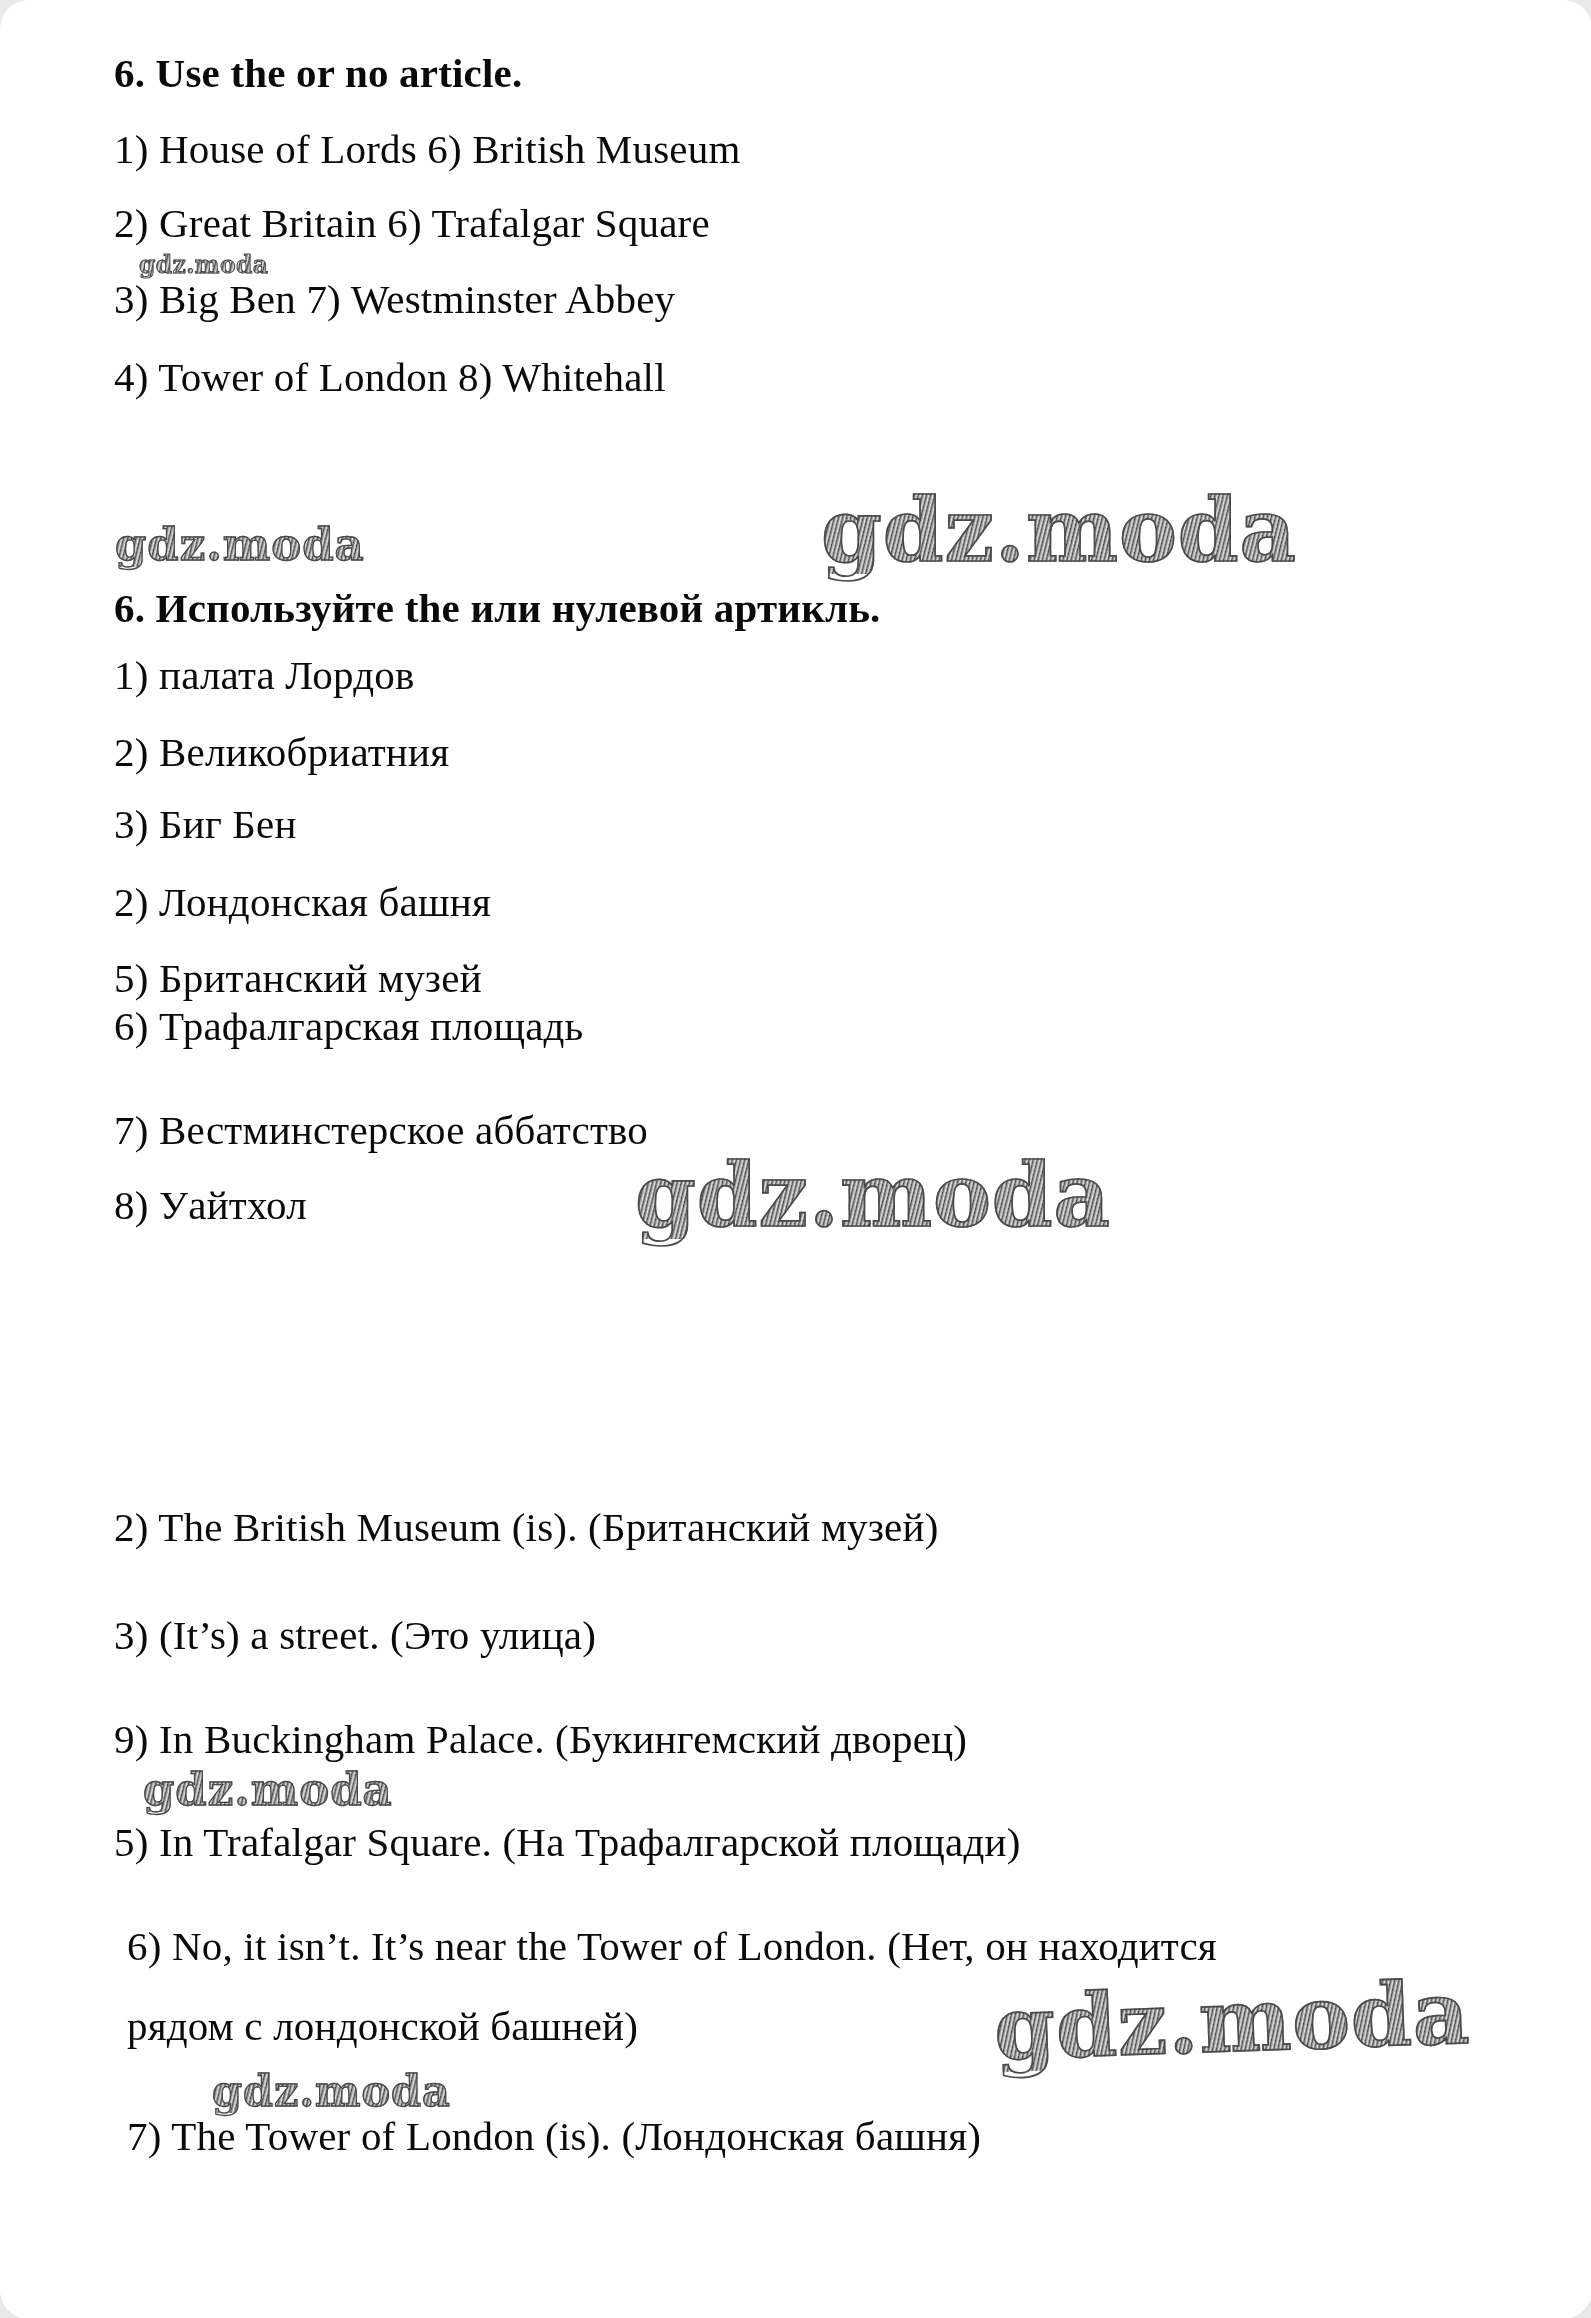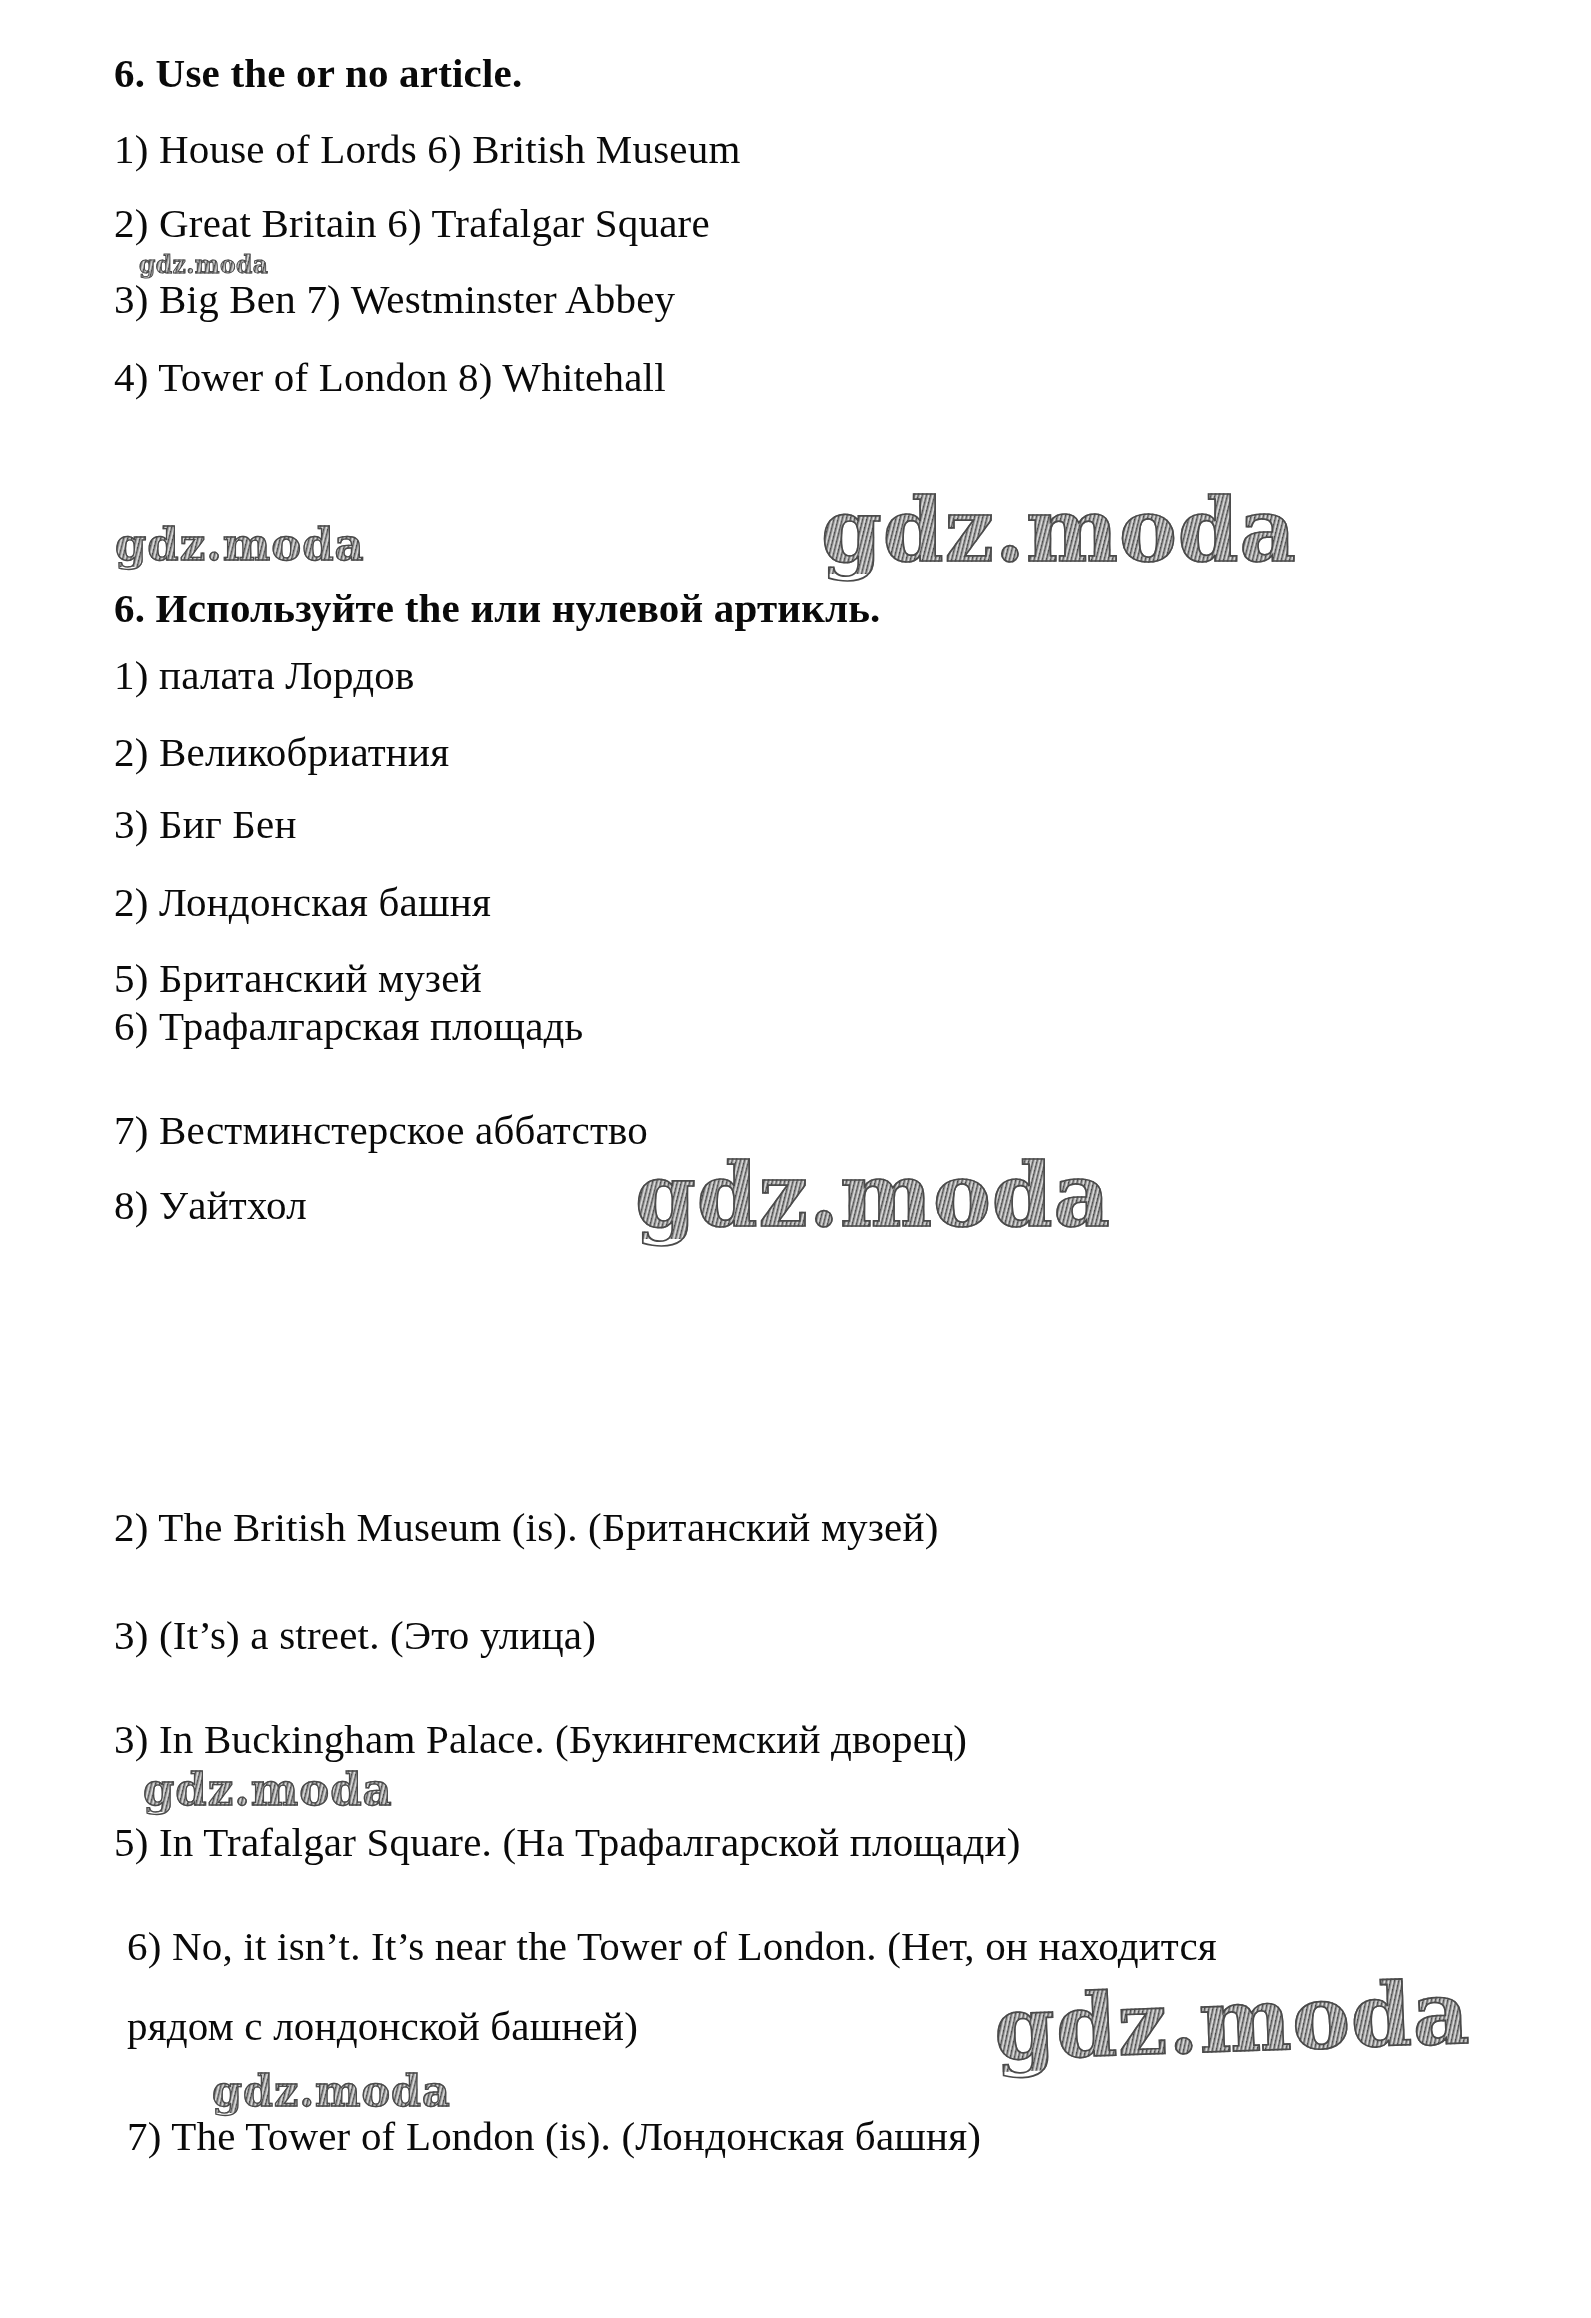--- a/index.html
+++ b/index.html
@@ -11,20 +11,21 @@
   html,body{margin:0;padding:0;background:#e9e9e9;}
   .page{
     position:relative;
     width:1592px;
     height:2319px;
     margin:0 auto;
     background:var(--background);
     font-family:"Liberation Serif","DejaVu Serif",serif;
     color:var(--text);
     overflow:hidden;
+    border-radius:29px;
   }
   .line{
     position:absolute;
     left:114px;
     font-size:41px;
     line-height:1.2;
     white-space:nowrap;
     letter-spacing:0.2px;
   }
   .line.bold{font-weight:bold;}
@@ -73,21 +74,21 @@
   <div class="line" style="top:878px">2) Лондонская башня</div>
   <div class="line" style="top:954px">5) Британский музей</div>
   <div class="line" style="top:1002px">6) Трафалгарская площадь</div>
   <div class="line" style="top:1106px">7) Вестминстерское аббатство</div>
   <div class="line" style="top:1181px">8) Уайтхол</div>
 
   <div class="wm wm-big" style="left:635px;top:1152px">gdz.moda</div>
 
   <div class="line" style="top:1503px">2) The British Museum (is). (Британский музей)</div>
   <div class="line" style="top:1611px">3) (It’s) a street. (Это улица)</div>
-  <div class="line" style="top:1715px">3) In Buckingham Palace. (Букингемский дворец)</div>
+  <div class="line" style="top:1715px">9) In Buckingham Palace. (Букингемский дворец)</div>
   <div class="wm wm-small" style="left:143px;top:1767px">gdz.moda</div>
   <div class="line" style="top:1818px">5) In Trafalgar Square. (На Трафалгарской площади)</div>
   <div class="line shift" style="top:1922px">6) No, it isn’t. It’s near the Tower of London. (Нет, он находится</div>
   <div class="line shift" style="top:2002px">рядом с лондонской башней)</div>
   <div class="wm wm-big tilt" style="left:994px;top:1977px">gdz.moda</div>
   <div class="wm wm-small" style="left:212px;top:2070px;font-size:43px">gdz.moda</div>
   <div class="line shift" style="top:2112px">7) The Tower of London (is). (Лондонская башня)</div>
 
 </div>
 

